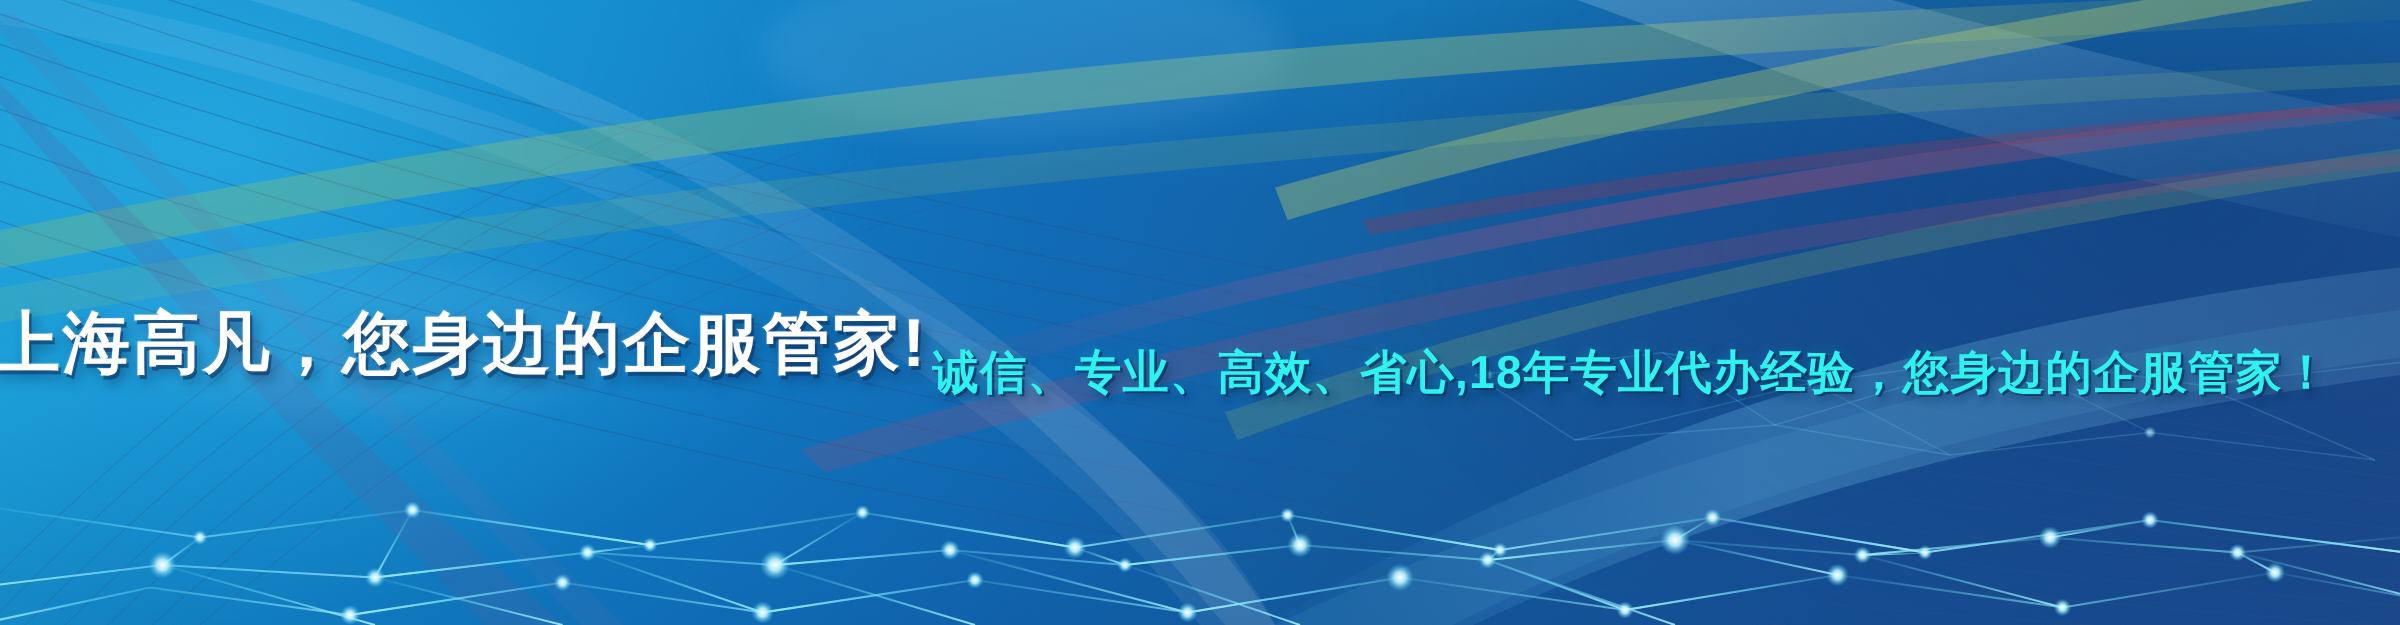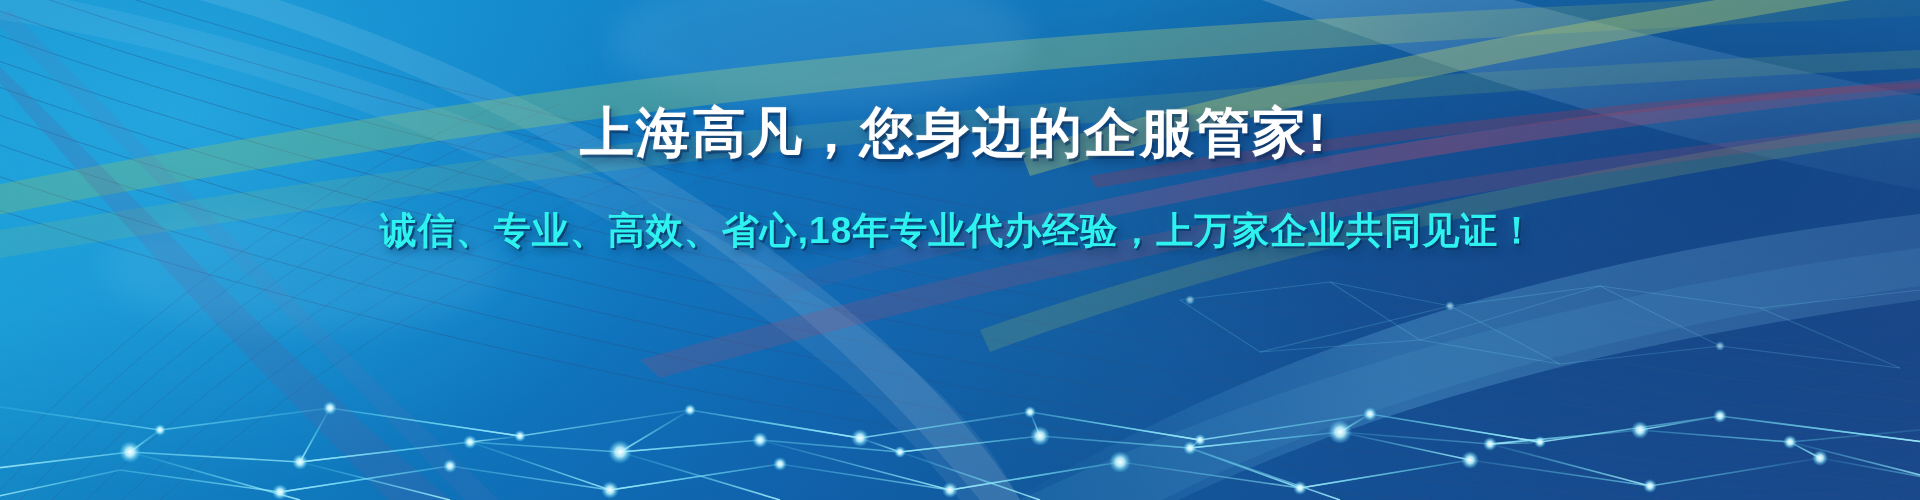--- a/index.html
+++ b/index.html
@@ -70,24 +70,24 @@
     width: 1920px;
     height: 500px;
     display: block;
   }
 
   
   .content {
     position: absolute;
     inset: 0;
     display: flex;
-    flex-direction: column;
+    flex-direction: row;
     align-items: center;
     justify-content: flex-start;
-    padding-top: 101px;
+    padding-top: 50px;
     box-sizing: border-box;
     text-align: center;
   }
   .headline {
     font-size: 54px;
     font-weight: bold;
     color: #ffffff;
     letter-spacing: 2px;
     line-height: 1.15;
     white-space: nowrap;
@@ -323,16 +323,16 @@
         <circle cx="1450" cy="306" r="5" fill="url(#nodeGrad)" opacity="0.6"></circle>
         <circle cx="1720" cy="346" r="5" fill="url(#nodeGrad)" opacity="0.6"></circle>
       </g>
 
       <rect x="0" y="330" width="1920" height="170" fill="url(#meshFade)" opacity="0.0"></rect>
     </g>
   </svg>
 
   <div class="content">
     <h1 class="headline">上海高凡，您身边的企服管家!</h1>
-    <div class="subline">诚信、专业、高效、省心,18年专业代办经验，上万家企业共同见证！</div>
+    <div class="subline">诚信、专业、高效、省心,18年专业代办经验，您身边的企服管家！</div>
   </div>
 
 </div>
 
 </body></html>

